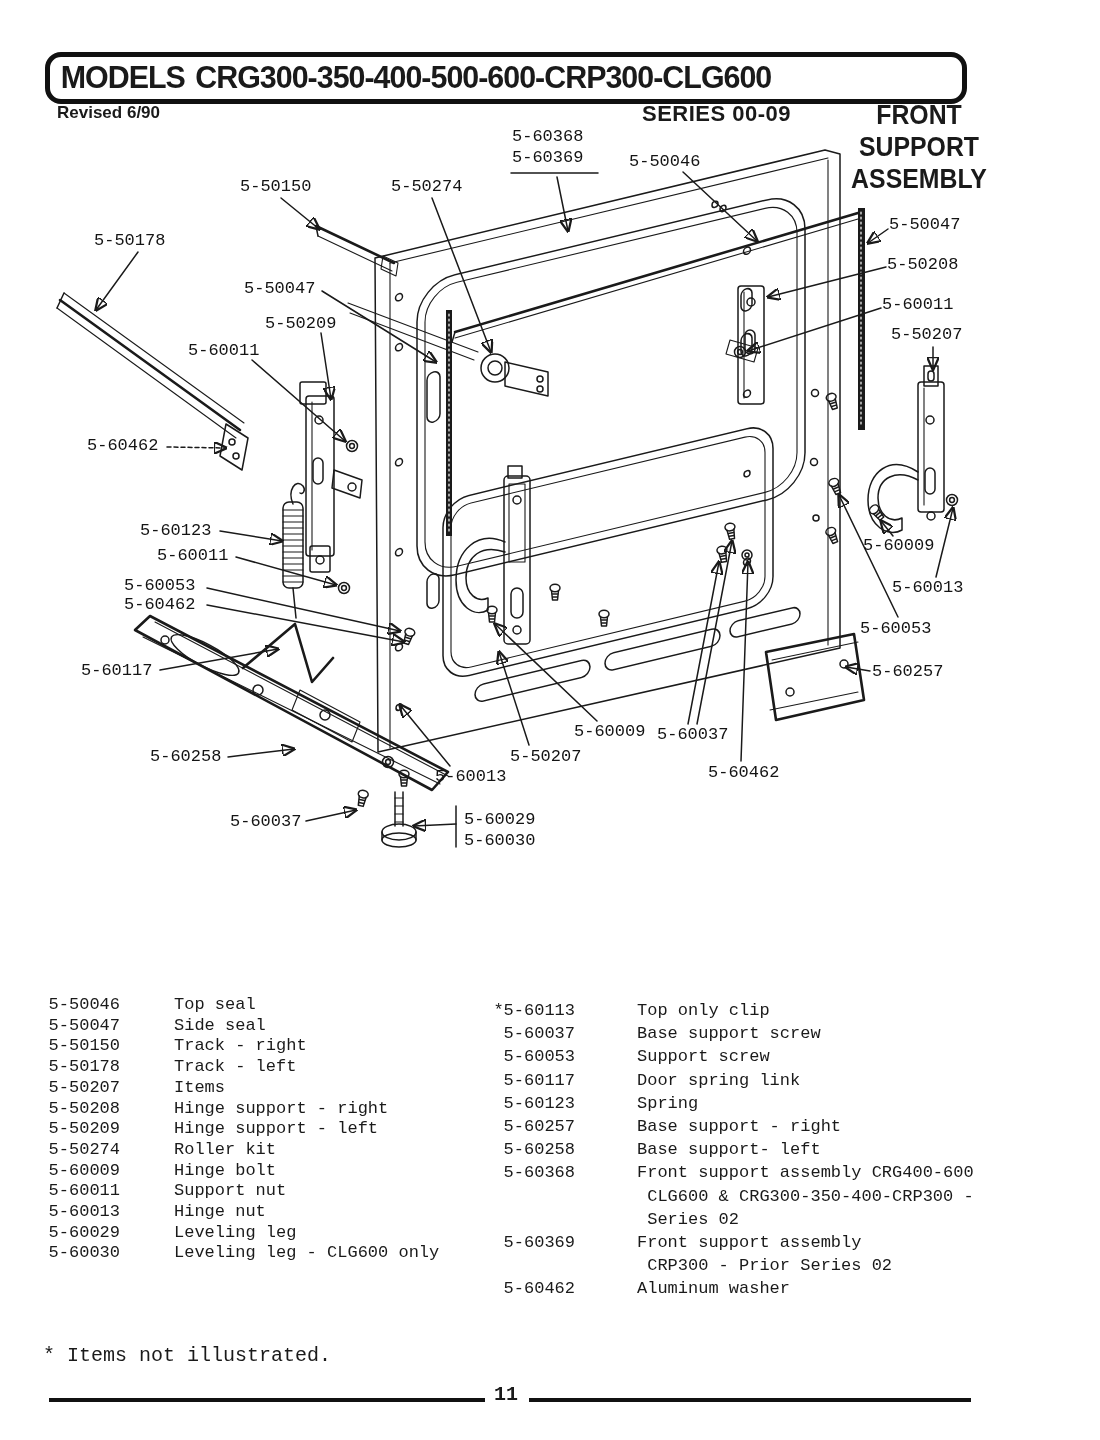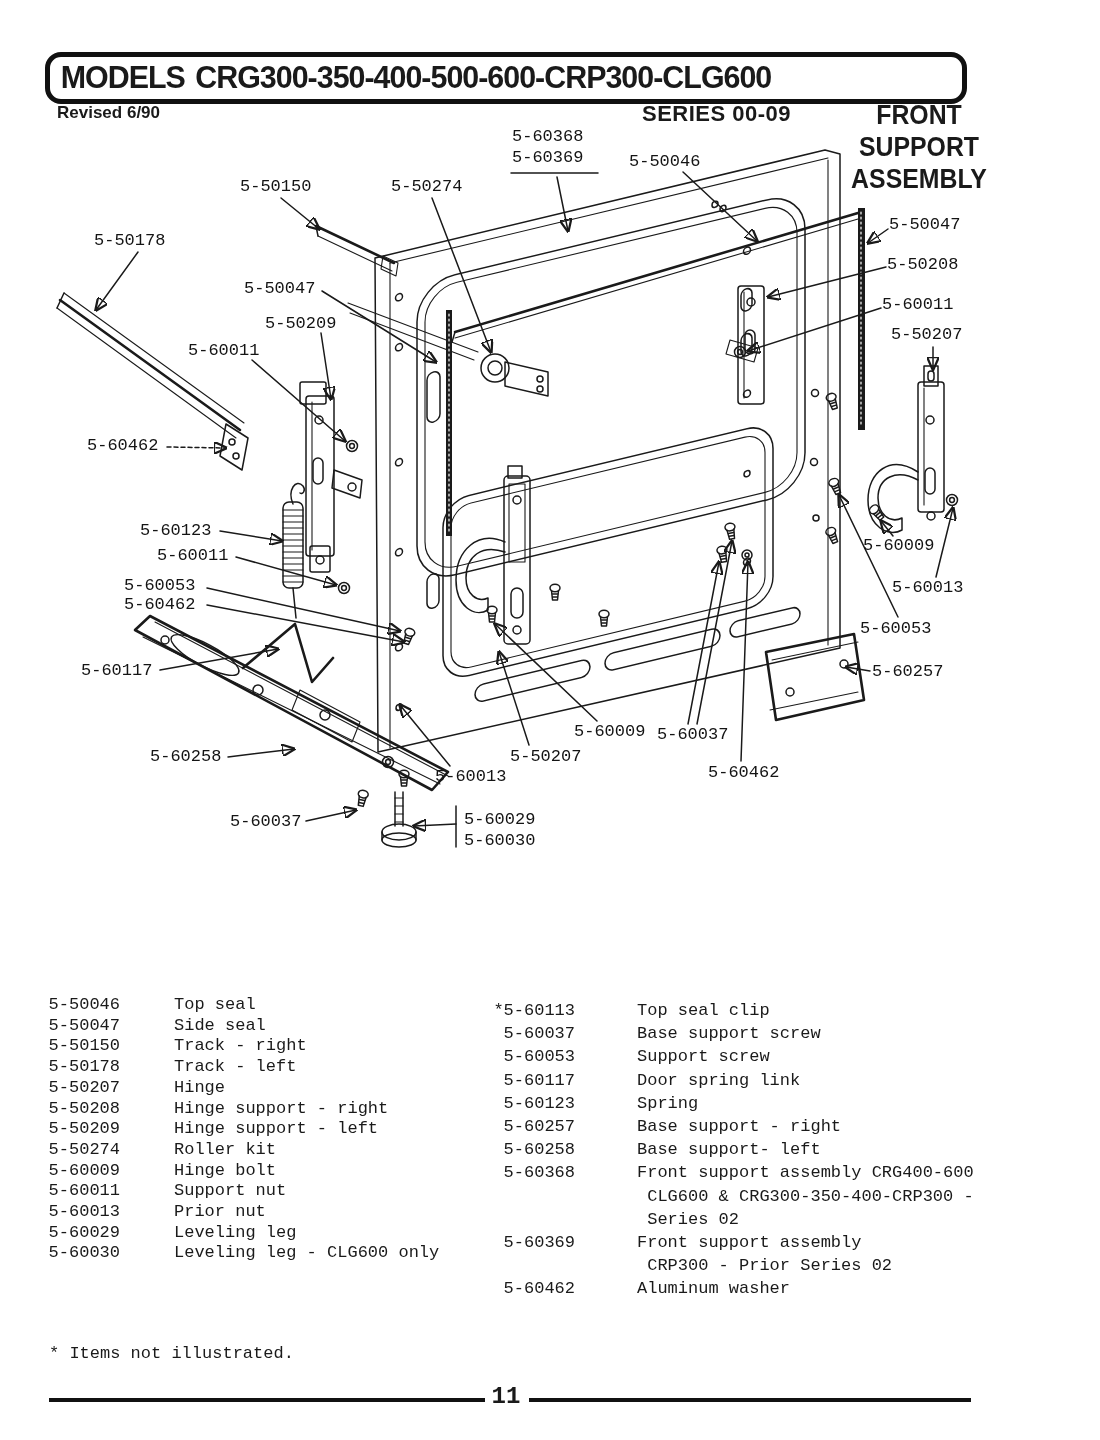--- a/index.html
+++ b/index.html
@@ -46,26 +46,26 @@
   #parts-right{left:487px;top:999px;}
   .prow{display:flex;font-size:17px;white-space:pre;}
   #parts-left .prow{line-height:20.7px;}
   #parts-right .prow{line-height:23.2px;gap:7px;}
   .prow .num{display:inline-block;text-align:right;}
   #parts-left .num{width:72px;}
   #parts-right .num{width:88px;}
   #parts-left .desc{margin-left:54px;}
   #parts-right .desc{margin-left:55px;}
   
-  #footnote{left:49px;top:1344px;font-size:17px;}
+  #footnote{left:43px;top:1344px;font-size:20px;}
   .rule{position:absolute;height:4px;background:#111;top:1398px;}
   #rule-left{left:49px;width:436px;}
   #rule-right{left:529px;width:442px;}
   #page-number{left:483px;top:1383px;width:46px;text-align:center;
-    font-size:24px;font-weight:bold;}
+    font-size:20px;font-weight:bold;}
 </style>
 </head>
 <body>
 
 <div class="abs" id="title-box">
   <span id="title-text">MODELS CRG300-350-400-500-600-CRP300-CLG600</span>
 </div>
 <div class="abs" id="revised">Revised 6/90</div>
 <div class="abs" id="series">SERIES 00-09</div>
 <div class="abs" id="assembly-heading">
@@ -344,32 +344,32 @@
     <span class="plabel" style="left: 892px; top: 578px;">5-60013</span>
     <span class="plabel" style="left: 860px; top: 619px;">5-60053</span>
     <span class="plabel" style="left: 872px; top: 662px;">5-60257</span>
   </div>
 
 <div class="abs" id="parts-left">
     <div class="prow"><span class="num">5-50046</span><span class="desc">Top seal</span></div>
     <div class="prow"><span class="num">5-50047</span><span class="desc">Side seal</span></div>
     <div class="prow"><span class="num">5-50150</span><span class="desc">Track - right</span></div>
     <div class="prow"><span class="num">5-50178</span><span class="desc">Track - left</span></div>
-    <div class="prow"><span class="num">5-50207</span><span class="desc">Hinge</span></div>
+    <div class="prow"><span class="num">5-50207</span><span class="desc">Items</span></div>
     <div class="prow"><span class="num">5-50208</span><span class="desc">Hinge support - right</span></div>
     <div class="prow"><span class="num">5-50209</span><span class="desc">Hinge support - left</span></div>
     <div class="prow"><span class="num">5-50274</span><span class="desc">Roller kit</span></div>
     <div class="prow"><span class="num">5-60009</span><span class="desc">Hinge bolt</span></div>
     <div class="prow"><span class="num">5-60011</span><span class="desc">Support nut</span></div>
-    <div class="prow"><span class="num">5-60013</span><span class="desc">Prior nut</span></div>
+    <div class="prow"><span class="num">5-60013</span><span class="desc">Hinge nut</span></div>
     <div class="prow"><span class="num">5-60029</span><span class="desc">Leveling leg</span></div>
     <div class="prow"><span class="num">5-60030</span><span class="desc">Leveling leg - CLG600 only</span></div>
   </div>
 <div class="abs" id="parts-right">
-    <div class="prow"><span class="num">*5-60113</span><span class="desc">Top seal clip</span></div>
+    <div class="prow"><span class="num">*5-60113</span><span class="desc">Top only clip</span></div>
     <div class="prow"><span class="num">5-60037</span><span class="desc">Base support screw</span></div>
     <div class="prow"><span class="num">5-60053</span><span class="desc">Support screw</span></div>
     <div class="prow"><span class="num">5-60117</span><span class="desc">Door spring link</span></div>
     <div class="prow"><span class="num">5-60123</span><span class="desc">Spring</span></div>
     <div class="prow"><span class="num">5-60257</span><span class="desc">Base support - right</span></div>
     <div class="prow"><span class="num">5-60258</span><span class="desc">Base support- left</span></div>
     <div class="prow"><span class="num">5-60368</span><span class="desc">Front support assembly CRG400-600</span></div>
     <div class="prow"><span class="num"></span><span class="desc"> CLG600 &amp; CRG300-350-400-CRP300 -</span></div>
     <div class="prow"><span class="num"></span><span class="desc"> Series 02</span></div>
     <div class="prow"><span class="num">5-60369</span><span class="desc">Front support assembly</span></div>

